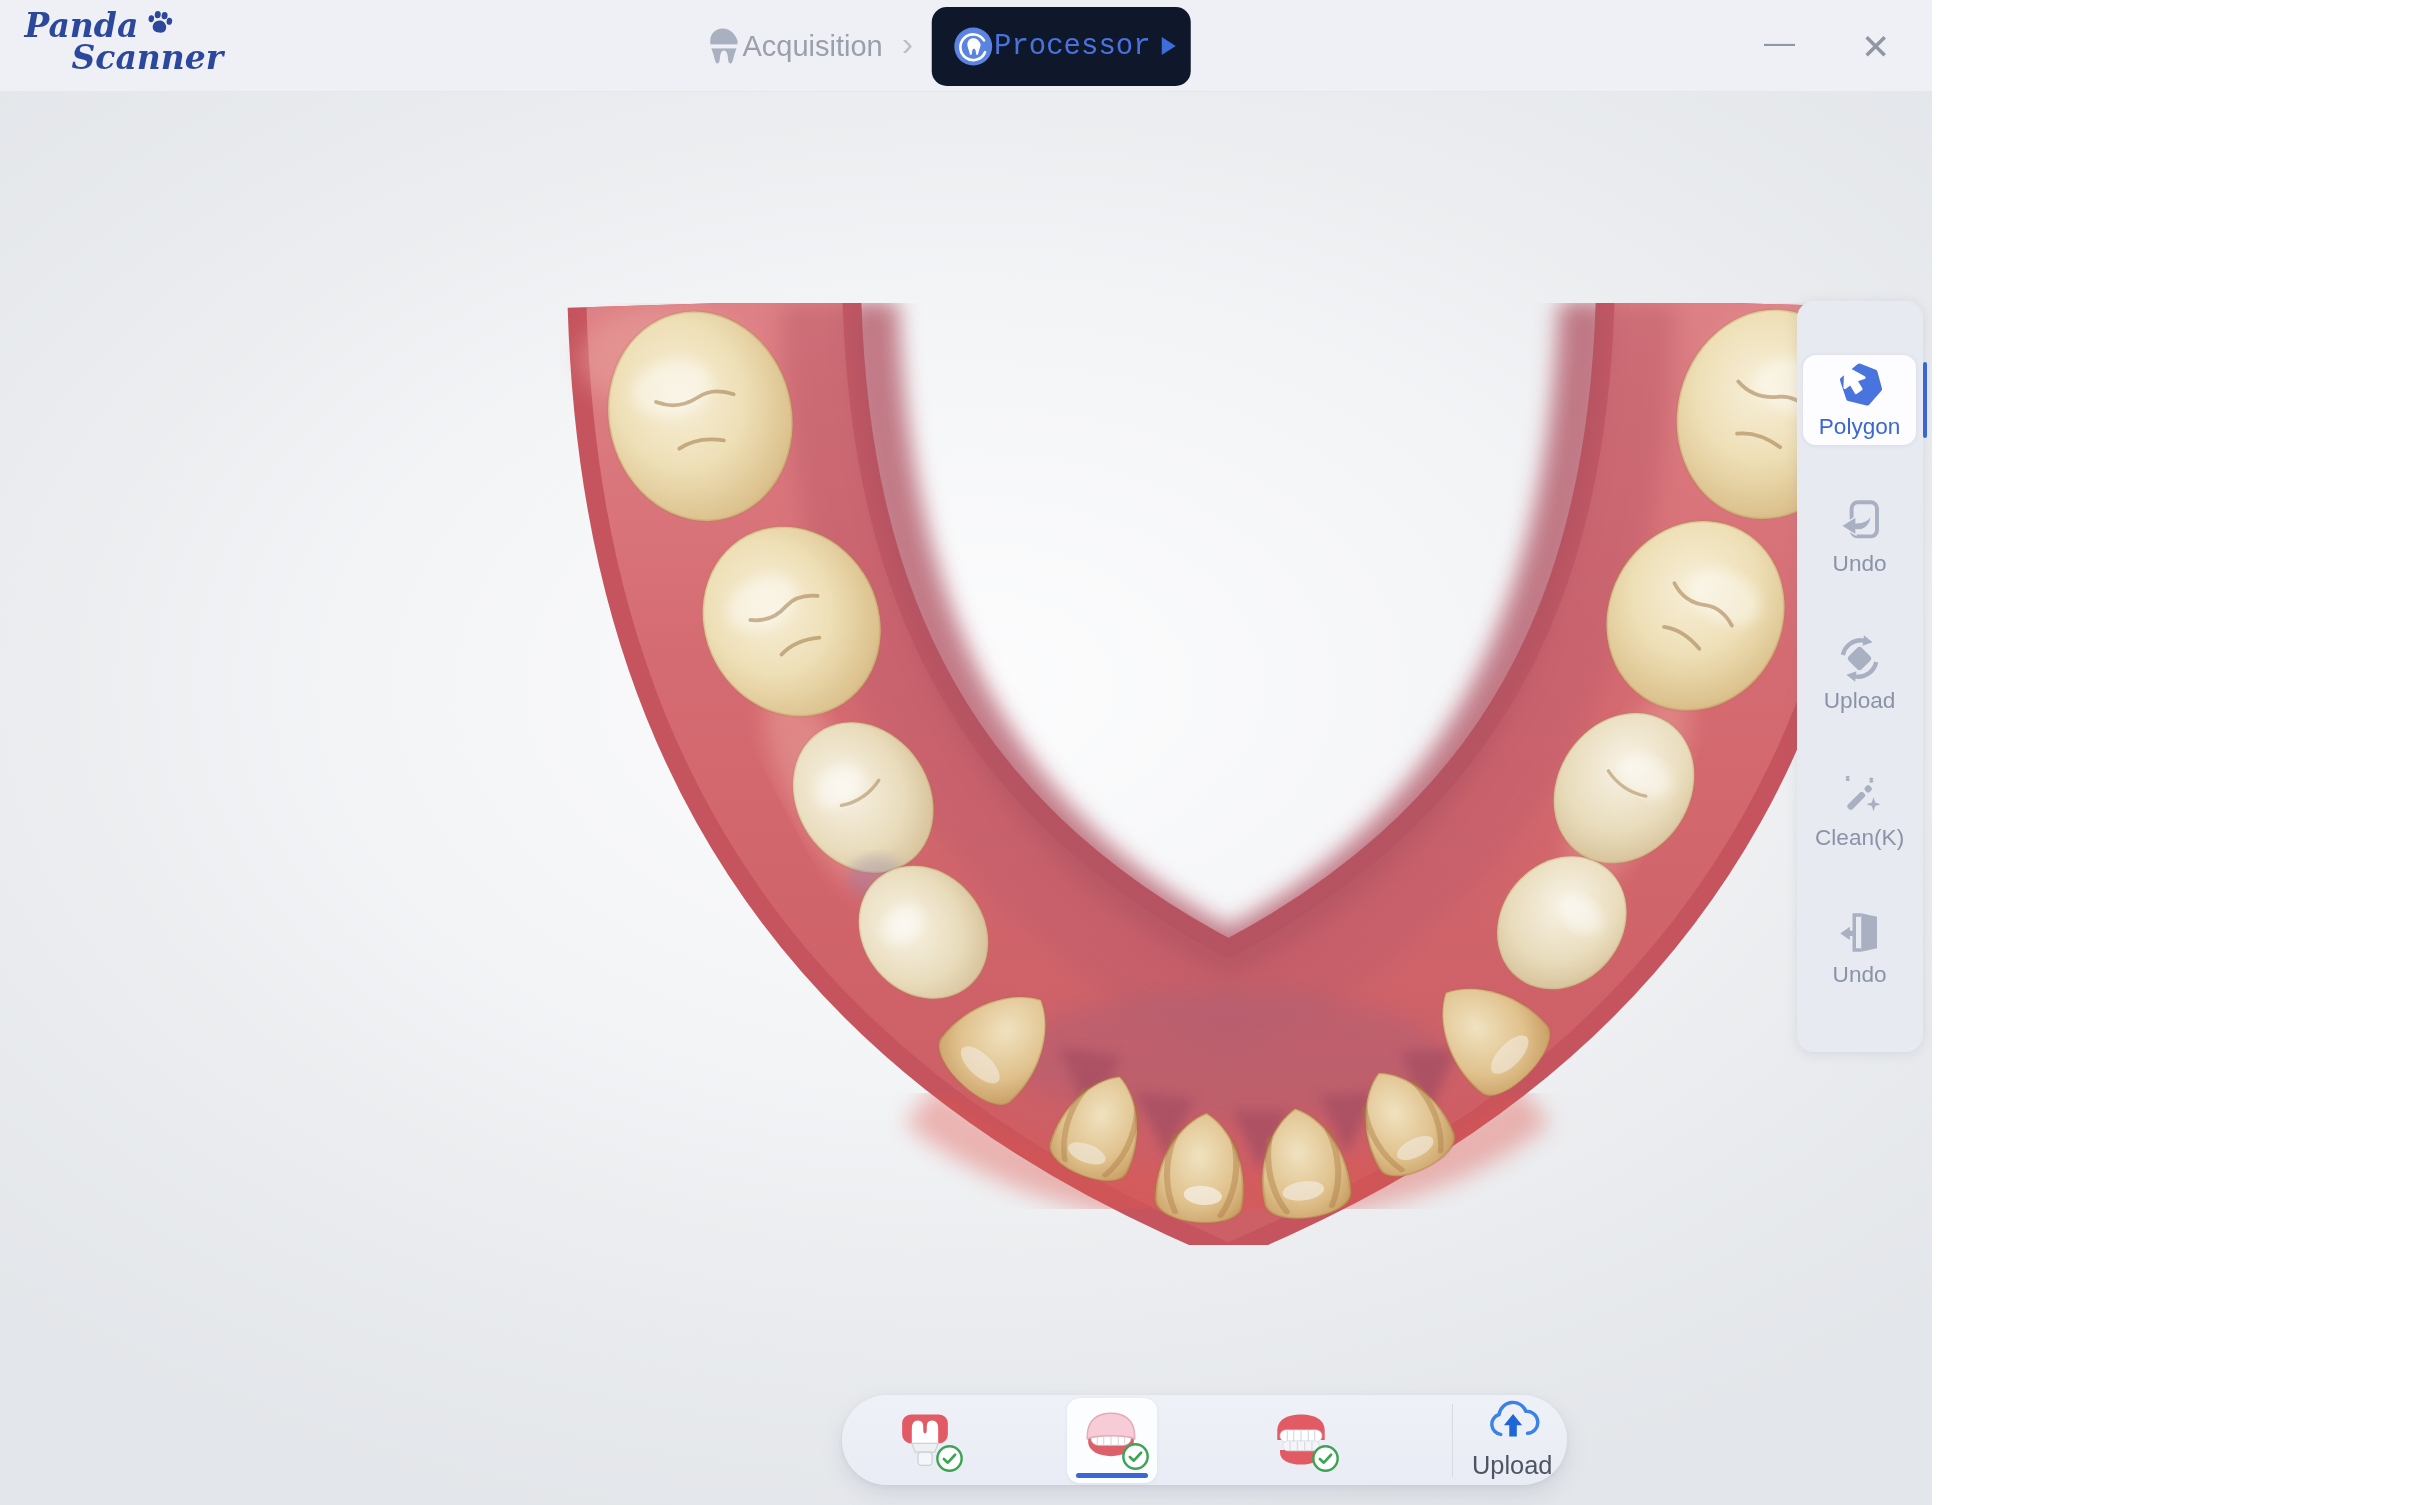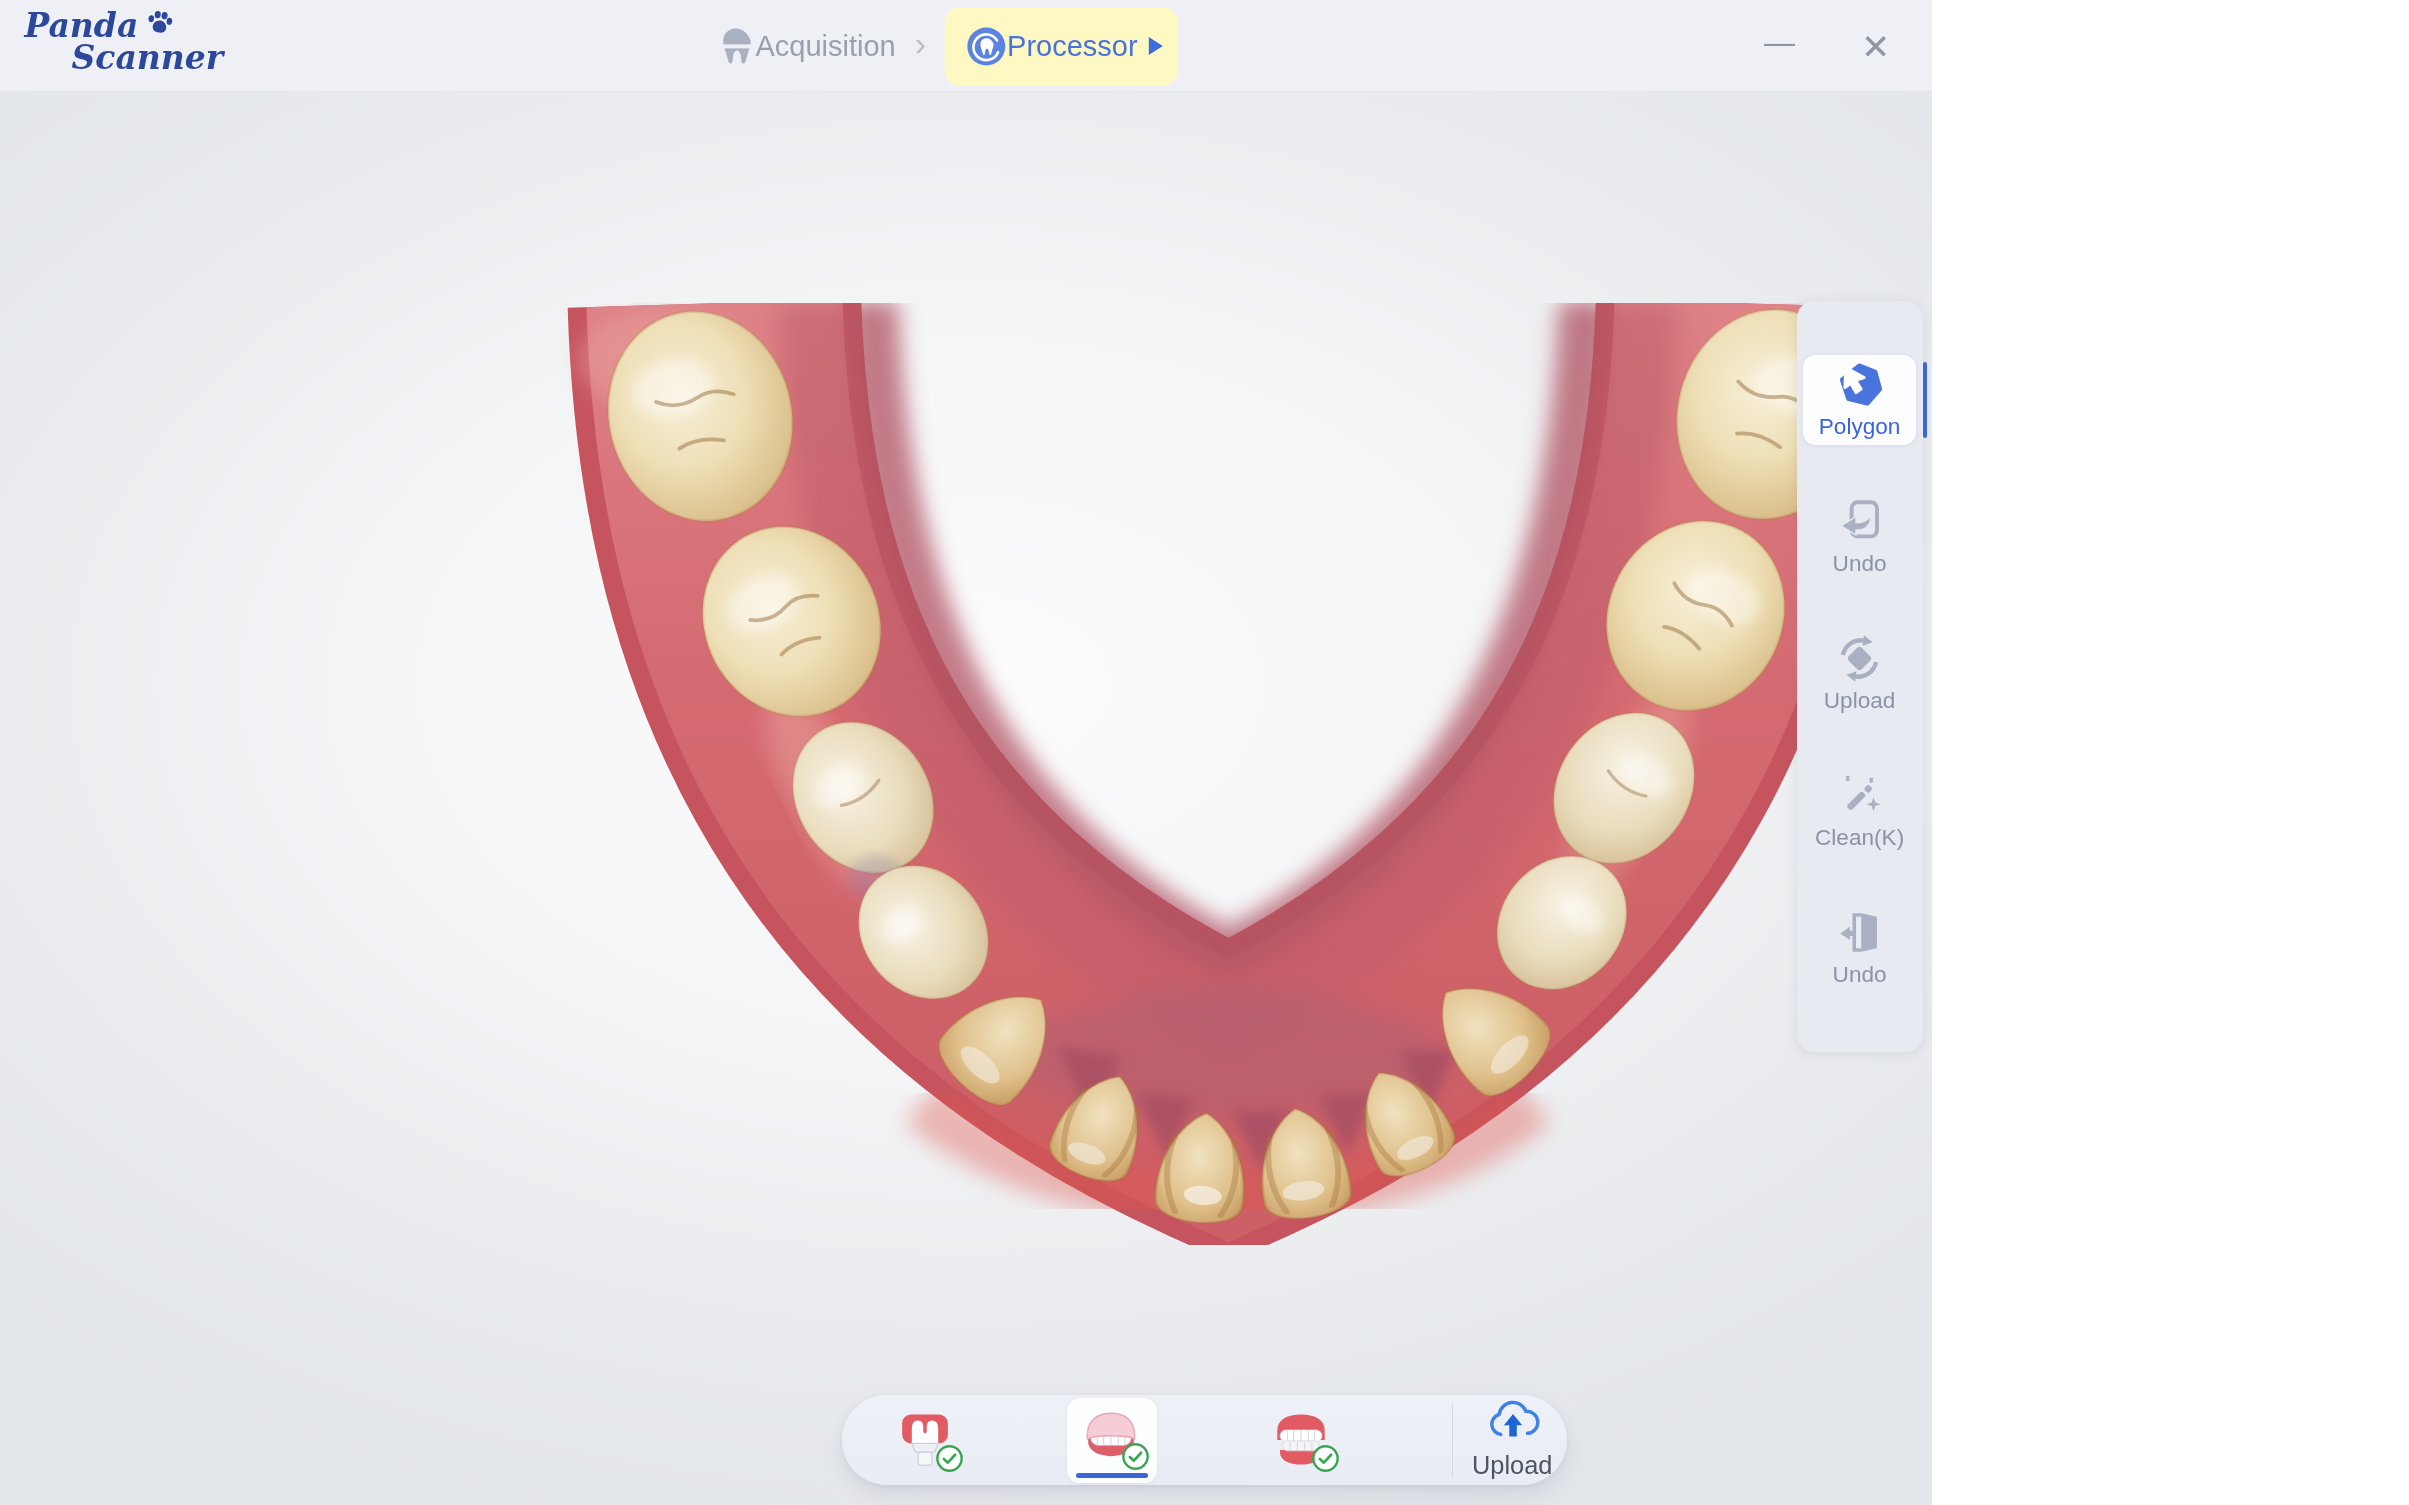--- a/index.html
+++ b/index.html
@@ -17,21 +17,21 @@
   .logo-line1 { font-size:33px; display:flex; align-items:center; gap:7.5px; }
   .logo-line2 { font-size:33px; margin-left:47px; margin-top:-3.8px; }
   .paw { width:28px; height:25.4px; margin-top:-7.5px; transform:rotate(8deg); }
 
   .steps { position:absolute; left:49%; top:0; height:92px; transform:translateX(-50%);
     display:flex; align-items:center; gap:19px; }
   .step { display:flex; align-items:center; background:none; border:none; cursor:pointer; }
   .step-label { font-size:29px; }
   .step-inactive .step-label { color:#99a0ac; }
   .step-sep { color:#b9bfc9; font-size:34px; padding-bottom:5.6px; }
-  .step-active { background:#fef9c3; border-radius:15px; height:79px; padding:0 15px 0 21px; }
+  .step-active { background:#0f172a; border-radius:15px; height:79px; padding:0 15px 0 21px;font-family:Liberation Mono, monospace; }
   .step-active .step-label { color:#4a72dd; }
   .play-arrow { width:0; height:0; border-left:14px solid #3f6cdb;
     border-top:9.4px solid transparent; border-bottom:9.4px solid transparent; margin-left:11.3px; }
 
   .win-controls { position:absolute; right:36px; top:0; height:92px;
     display:flex; align-items:center; gap:55px; }
   .win-btn { background:none; border:none; color:#8f96a4; font-size:35px; line-height:1;
     font-family:"Liberation Sans", sans-serif; cursor:pointer; padding:0 5.6px; }
   .win-btn.minimize { font-size:31px; padding-bottom:7.5px; }
 

